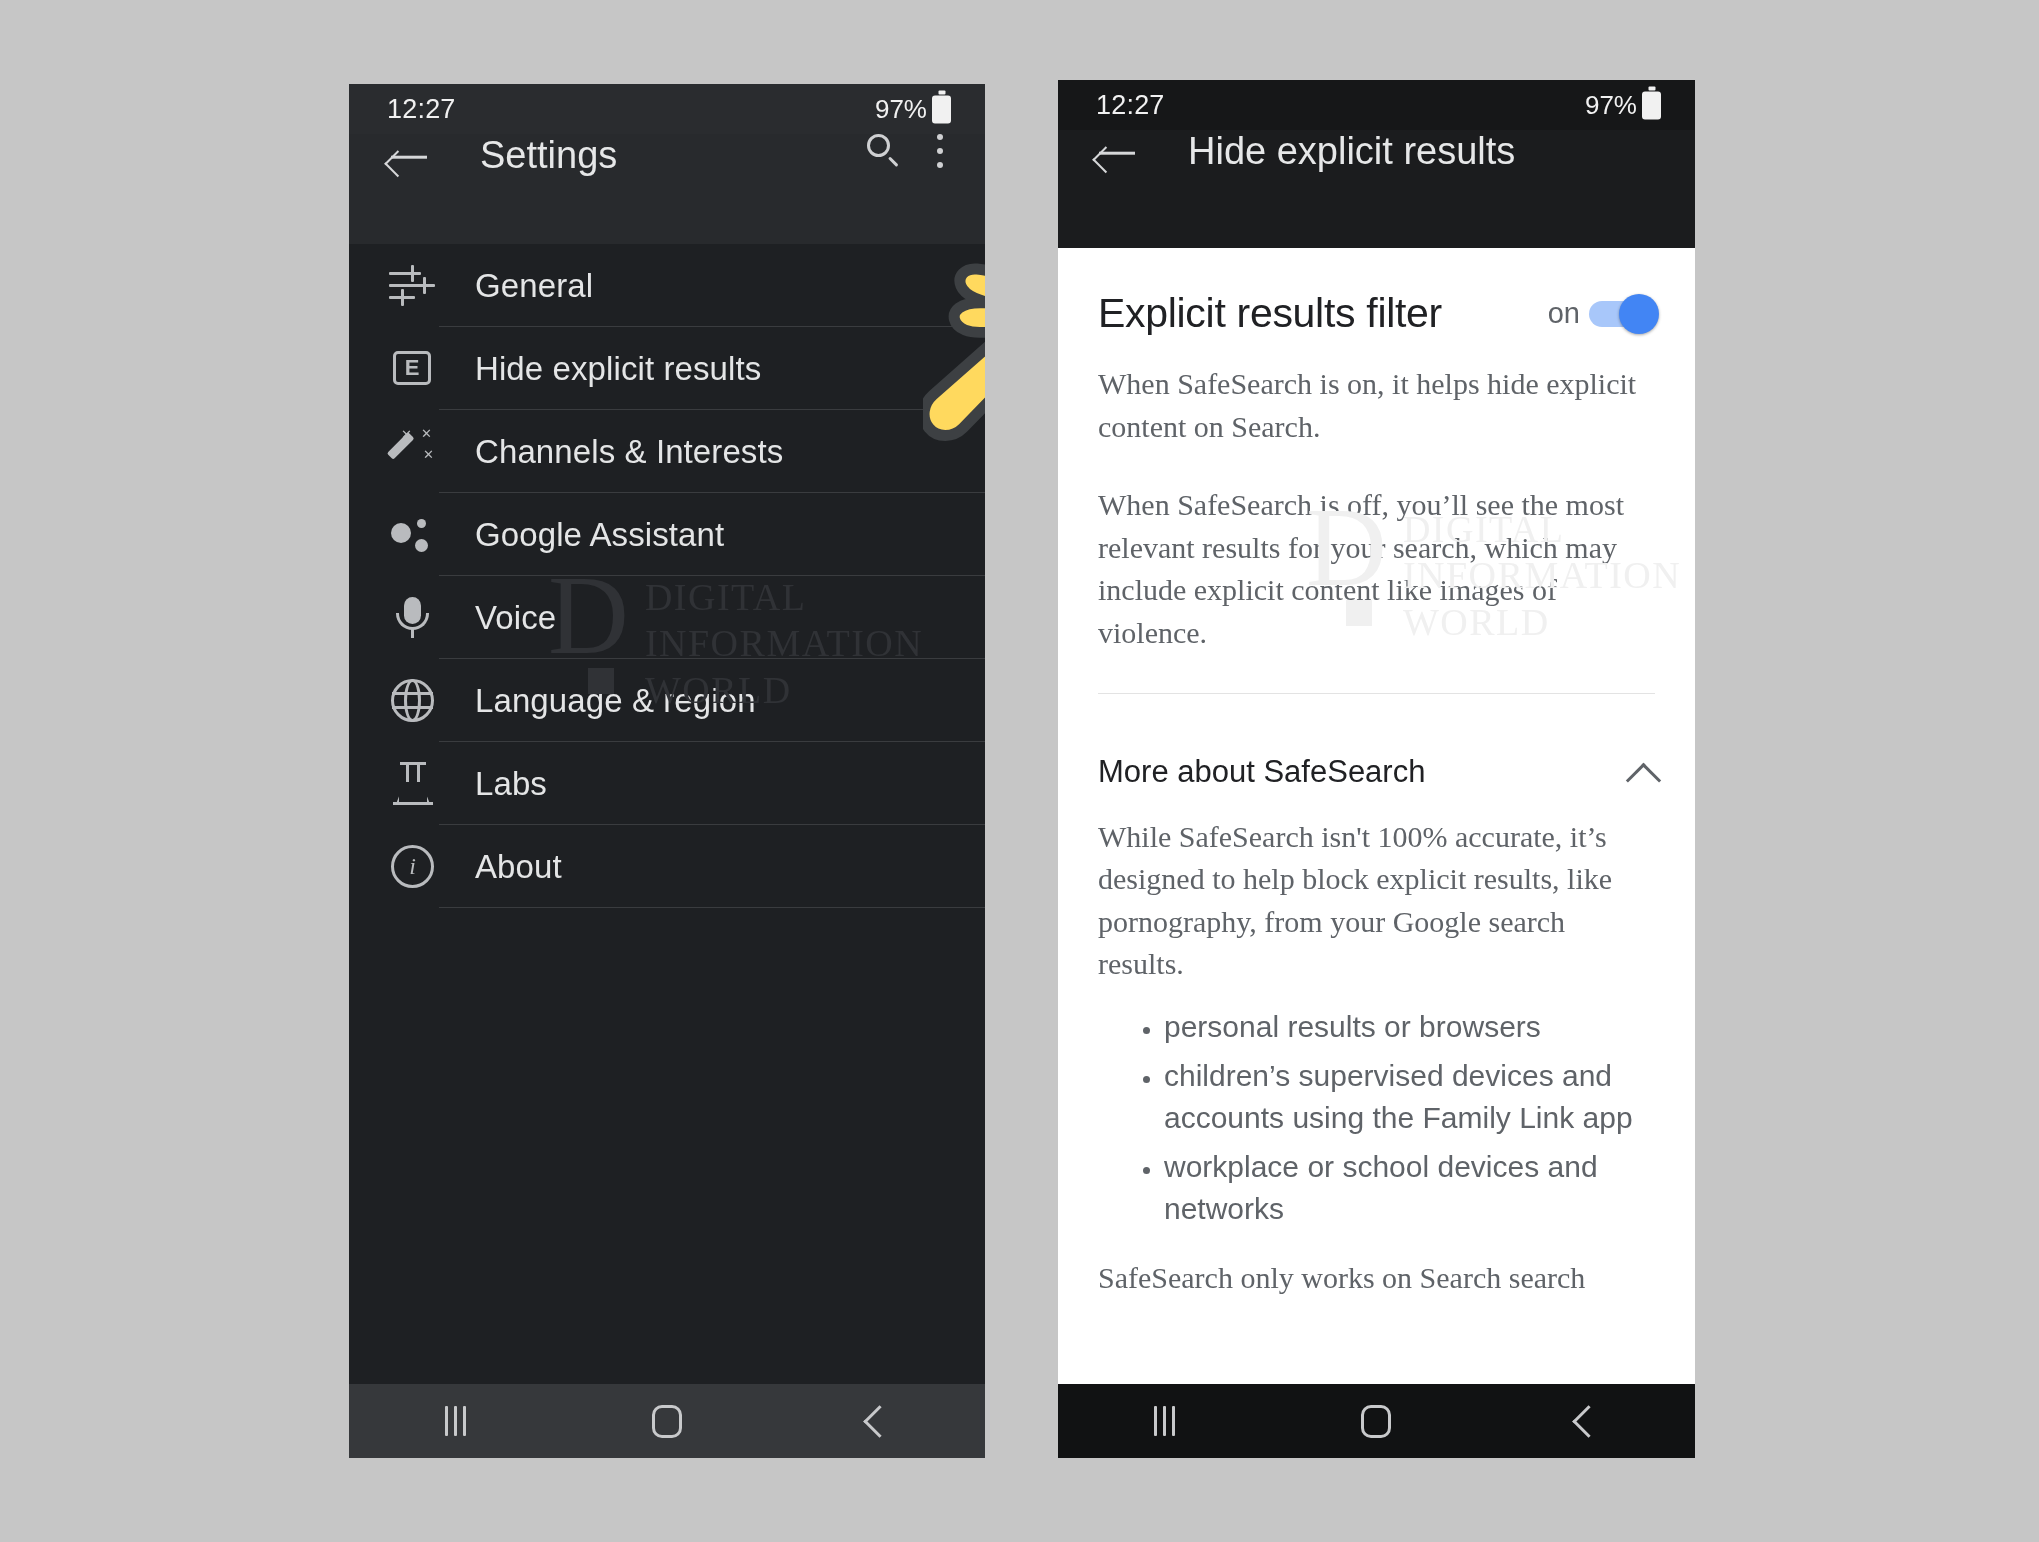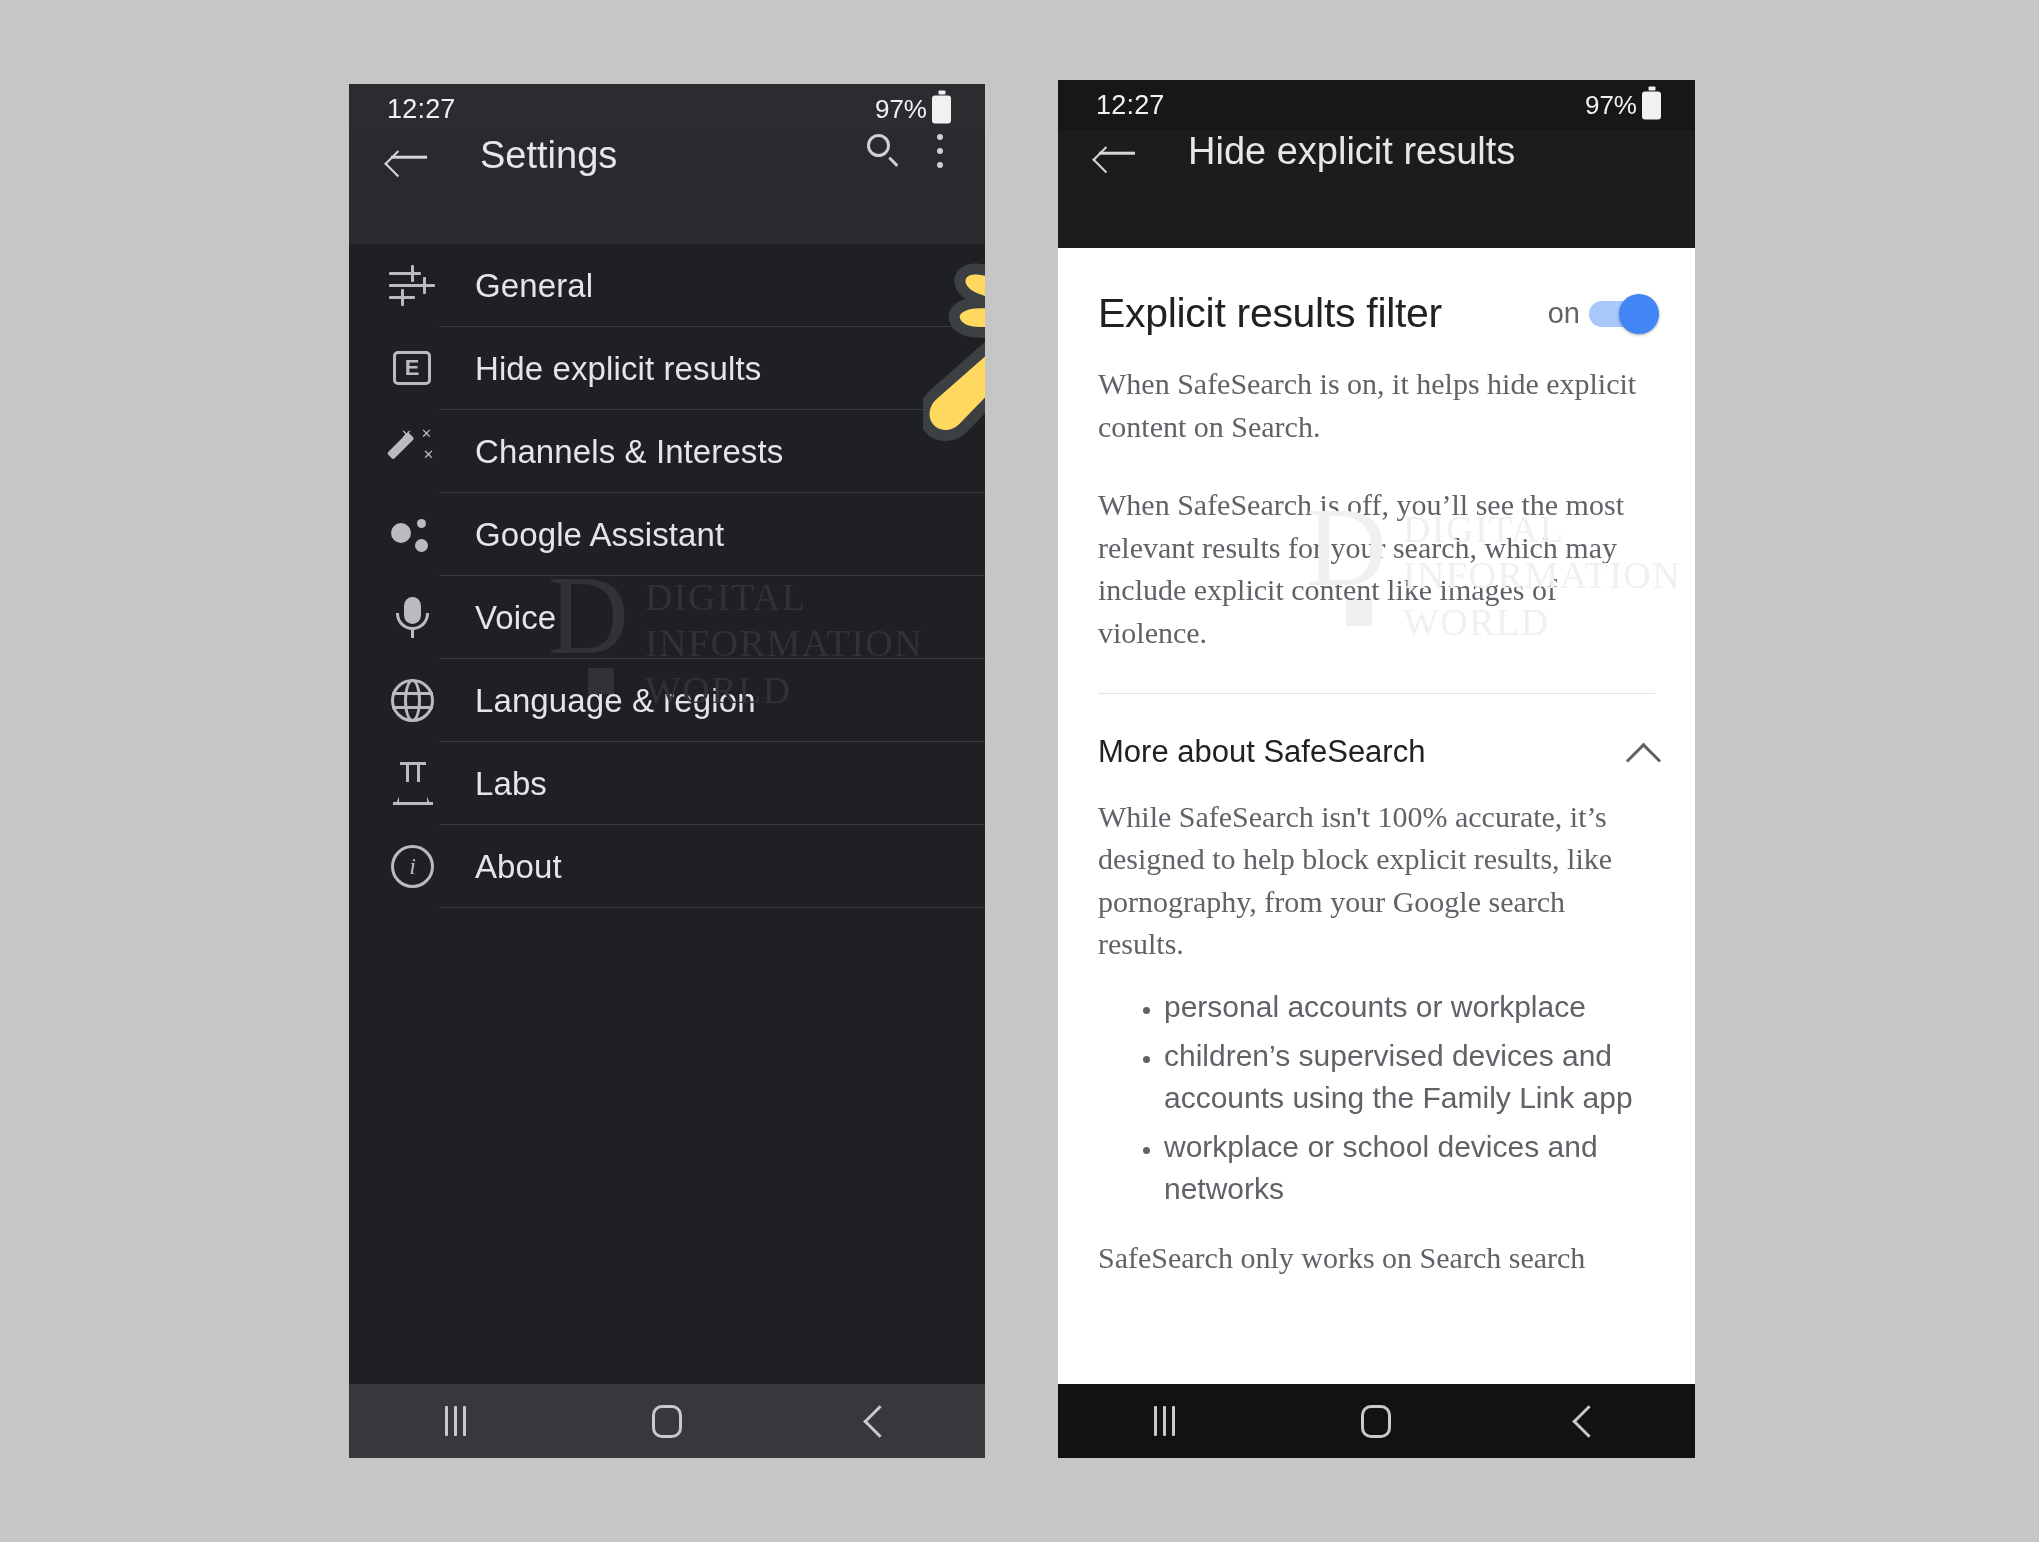--- a/index.html
+++ b/index.html
@@ -140,21 +140,21 @@
   .filter-title{font-size:41px;color:#202124;letter-spacing:-.3px;}
   .toggle-wrap{margin-left:auto;display:flex;align-items:center;gap:9px;}
   .toggle-label{font-size:29px;color:#5f6368;}
   .toggle{width:66px;height:26px;background:#a8c7fa;border-radius:13px;position:relative;}
   .toggle .knob{position:absolute;right:-4px;top:-7px;width:40px;height:40px;border-radius:50%;
     background:#4285f4;box-shadow:0 1px 3px rgba(0,0,0,.35);}
   .para{font-size:30px;line-height:1.42;color:#5f6368;margin-top:26px;font-family:Liberation Serif, serif;}
   .para.tight{margin-top:0;}
   .gap{height:36px;}
   .sep{height:1px;background:#e3e3e3;margin:38px 0 0 0;}
-  .more-head{display:flex;align-items:center;margin-top:40px;}
+  .more-head{display:flex;align-items:center;margin-top:60px;}
   .more-title{font-size:31px;color:#202124;}
   .chev-up{margin-left:auto;width:26px;height:26px;position:relative;}
   .chev-up:before{content:"";position:absolute;left:2px;top:9px;width:22px;height:22px;
     border-top:3px solid #5f6368;border-left:3px solid #5f6368;transform:rotate(45deg);
     transform-origin:center;}
   .ul{margin:20px 0 0 0;padding:0 0 0 66px;}
   .ul li{font-size:30px;line-height:1.42;color:#5f6368;margin-bottom:6px;}
   .ul li::marker{font-size:24px;}
 
   
@@ -359,21 +359,21 @@
       <div class="sep"></div>
 
       <div class="more-head">
         <div class="more-title">More about SafeSearch</div>
         <div class="chev-up"></div>
       </div>
 
       <div class="para">While SafeSearch isn't 100% accurate, it’s designed to help block explicit results, like pornography, from your Google search results.</div>
 
       <ul class="ul">
-        <li>personal accounts or workplace</li>
+        <li>personal results or browsers</li>
         <li>children’s supervised devices and accounts using the Family Link app</li>
         <li>workplace or school devices and networks</li>
       </ul>
 
       <div class="para">SafeSearch only works on Search search</div>
 
       <div class="wm" id="wm-right">
         <span class="wd">D</span>
         <span class="sq"></span>
         <span class="wt">

